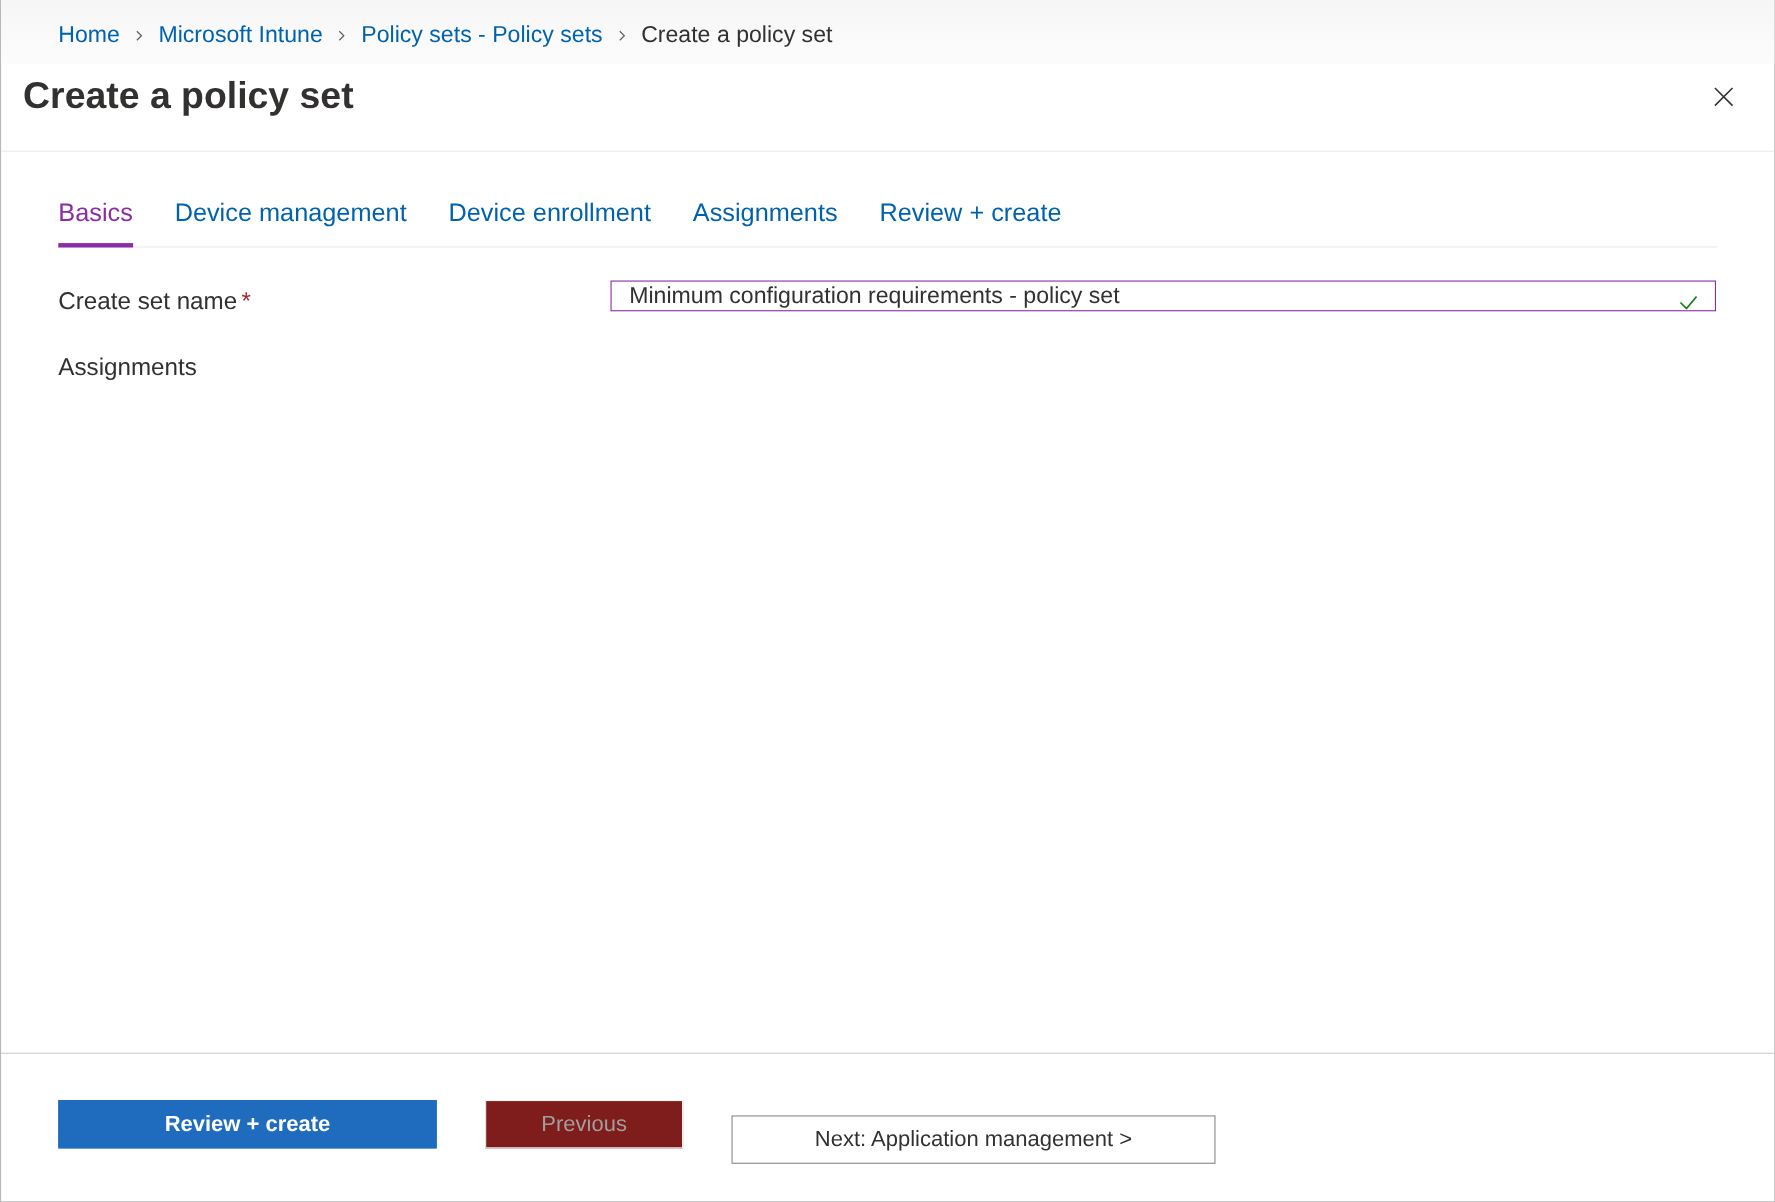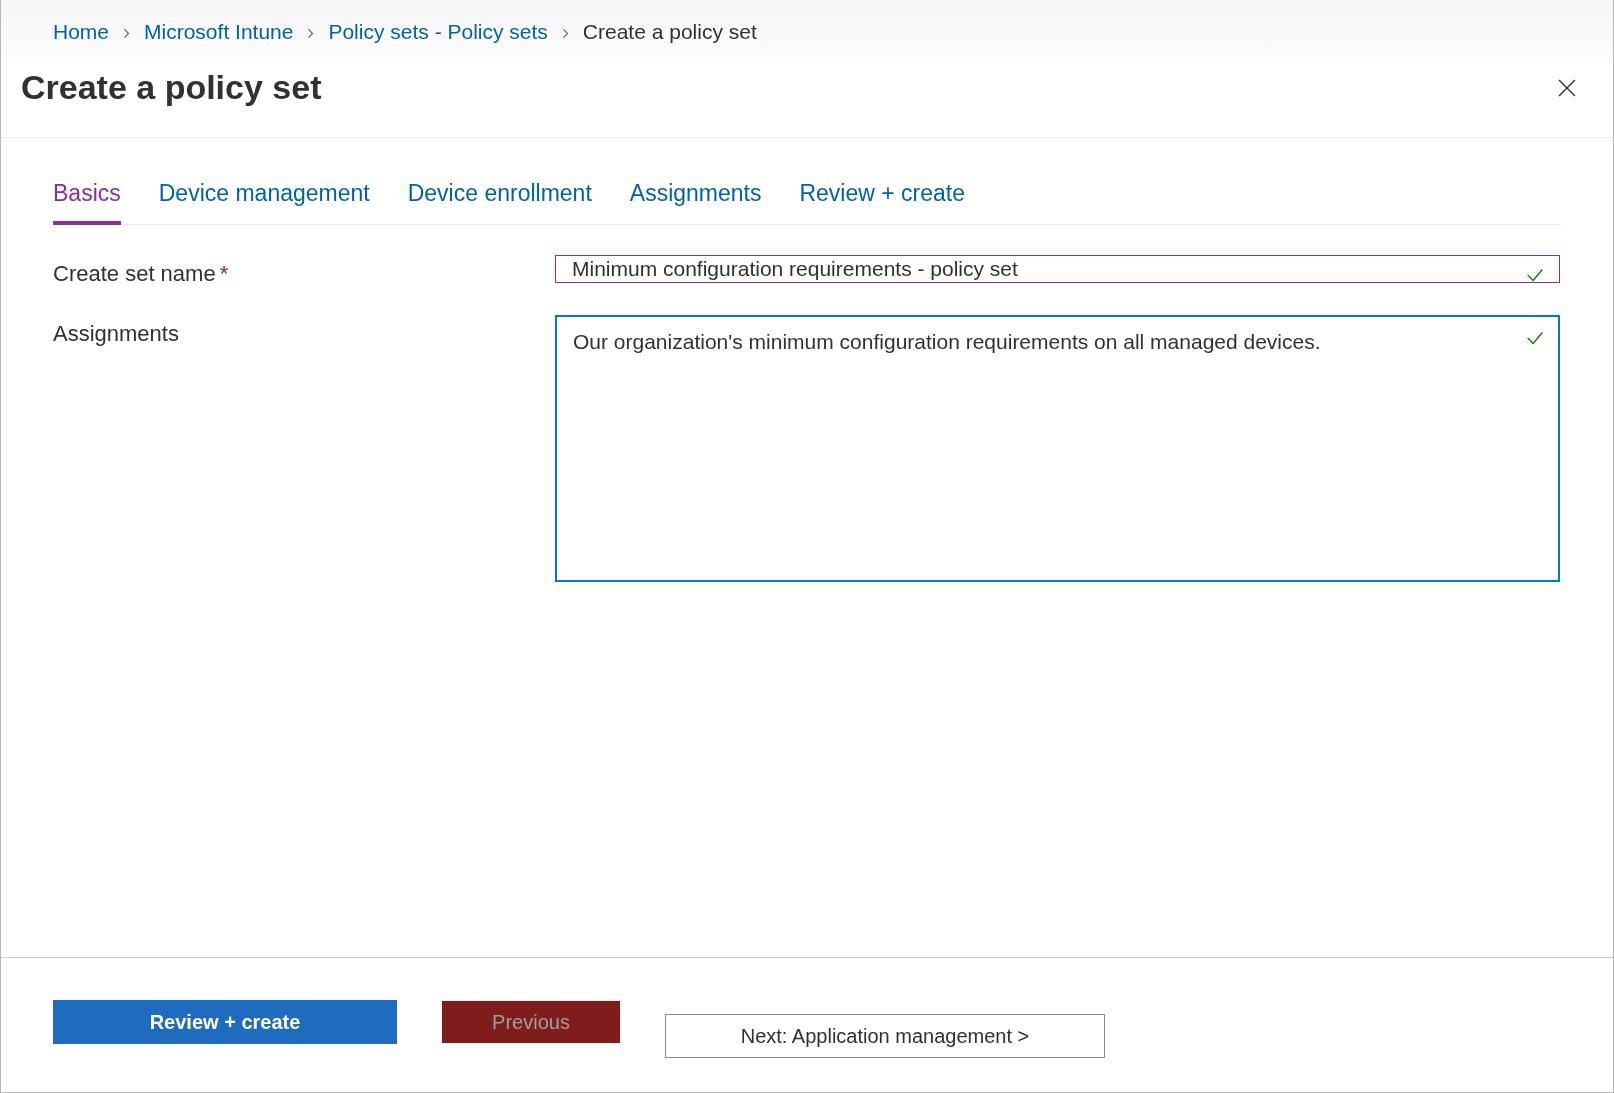--- a/index.html
+++ b/index.html
@@ -234,28 +234,20 @@
         <span class="valid-icon">
           <svg viewBox="0 0 24 24">
               <path d="M4 12 L10 18 L20 6" fill="none" stroke="#107c10" stroke-width="1.6"></path>
             </svg>
         </span>
       </div>
     </div>
 
     <div class="form-row">
       <div class="form-label">Assignments</div>
-      <div class="field-wrap">
-        <textarea class="textarea" style="">Our organization's minimum configuration requirements on all managed devices.</textarea>
-        <span class="valid-icon" style="top:12px;">
-          <svg viewBox="0 0 24 24">
-              <path d="M4 12 L10 18 L20 6" fill="none" stroke="#107c10" stroke-width="1.6"></path>
-            </svg>
-        </span>
-      </div>
     </div>
 
   </div>
 
   <div class="footer">
     <button class="btn btn-primary">Review + create</button>
     <button class="btn btn-disabled">Previous</button>
     <button class="btn btn-secondary">Next: Application management &gt;</button>
   </div>
 

